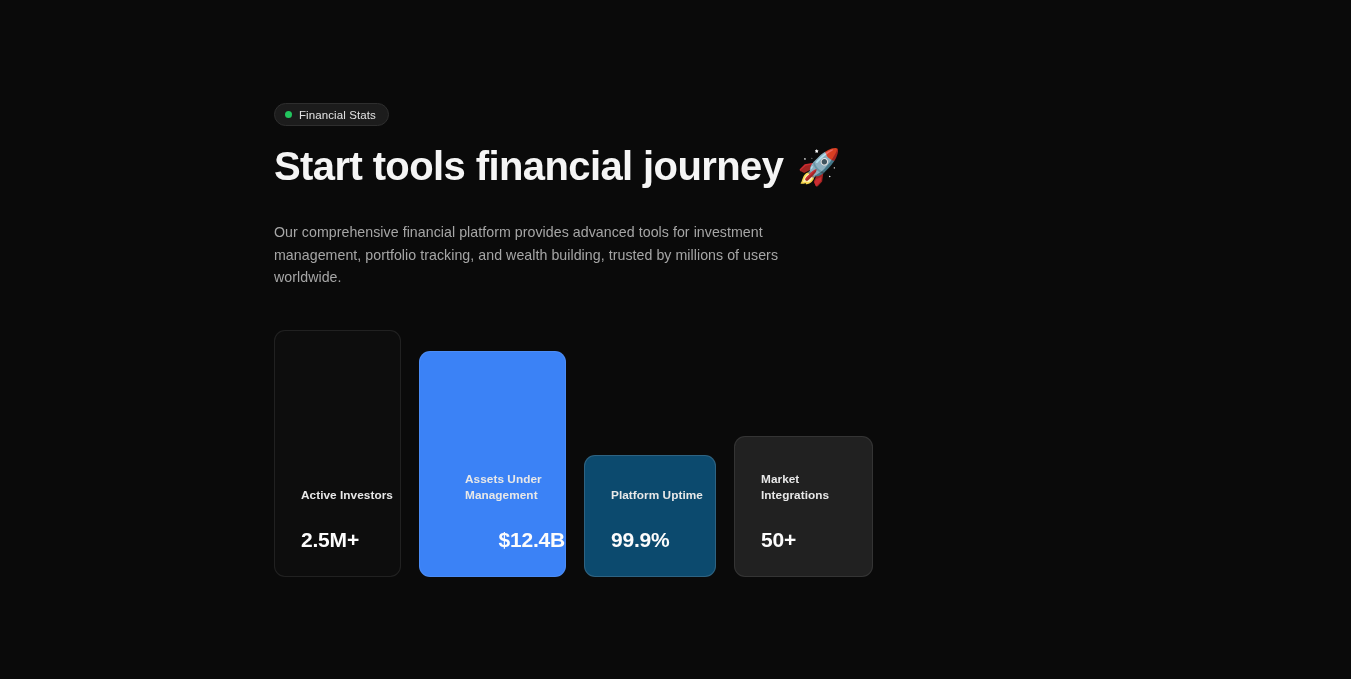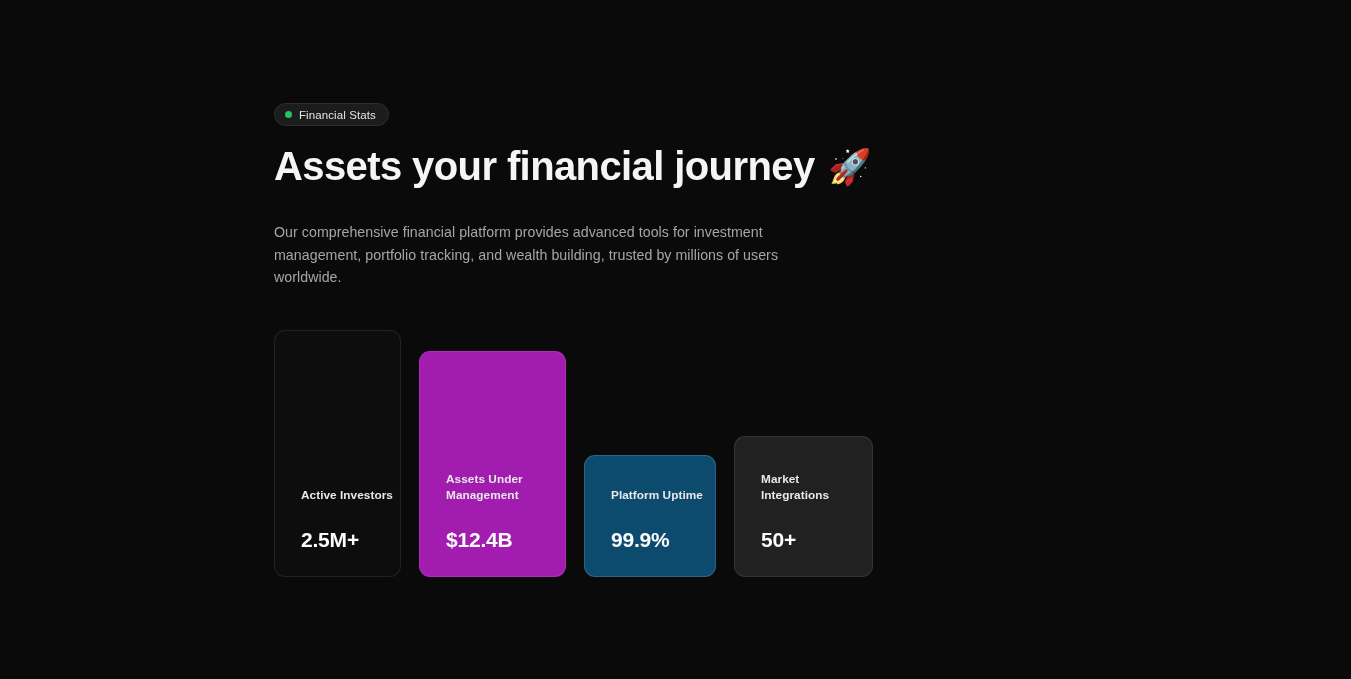--- a/index.html
+++ b/index.html
@@ -51,21 +51,21 @@
     display:flex; align-items:flex-end; gap:18px;
   }
   .stat-card {
     position:relative;
     border-radius:11px;
     border:1px solid rgba(255,255,255,.085);
     display:flex; flex-direction:column; justify-content:flex-end;
     padding:0 0 26px 26px;
   }
   .stat-card.c0 { width:127px; height:247px; background:#0d0d0d; }
-  .stat-card.c1 { width:147px; height:226px; background:#a21caf; }
+  .stat-card.c1 { width:147px; height:226px; background:#3b82f6;align-items:flex-end; }
   .stat-card.c2 { width:132px; height:122px; background:#0c4a6e; border-color:rgba(255,255,255,.14); }
   .stat-card.c3 { width:136px; height:122px; background:#171717; }
   .stat-card.c4 { width:139px; height:141px; background:#212121; }
 
   .stat-label {
     font-size:11.8px; font-weight:700; color:#e8e8e8;
     line-height:15.5px; letter-spacing:.05px;
     max-width:100px;
   }
   .stat-value {
@@ -80,21 +80,21 @@
 <div class="page">
 
   <div class="content">
 
     <div class="badge">
       <span class="badge-dot"></span>
       <span class="badge-text">Financial Stats</span>
     </div>
 
     <h1 class="heading">
-      <span>Assets your financial journey</span>
+      <span>Start tools financial journey</span>
       <span class="heading-emoji">🚀</span>
     </h1>
 
     <p class="subtext">Our comprehensive financial platform provides advanced tools for investment management, portfolio tracking, and wealth building, trusted by millions of users worldwide.</p>
 
   </div>
 
   <div class="stats">
 
     <div class="stat-card c0">

